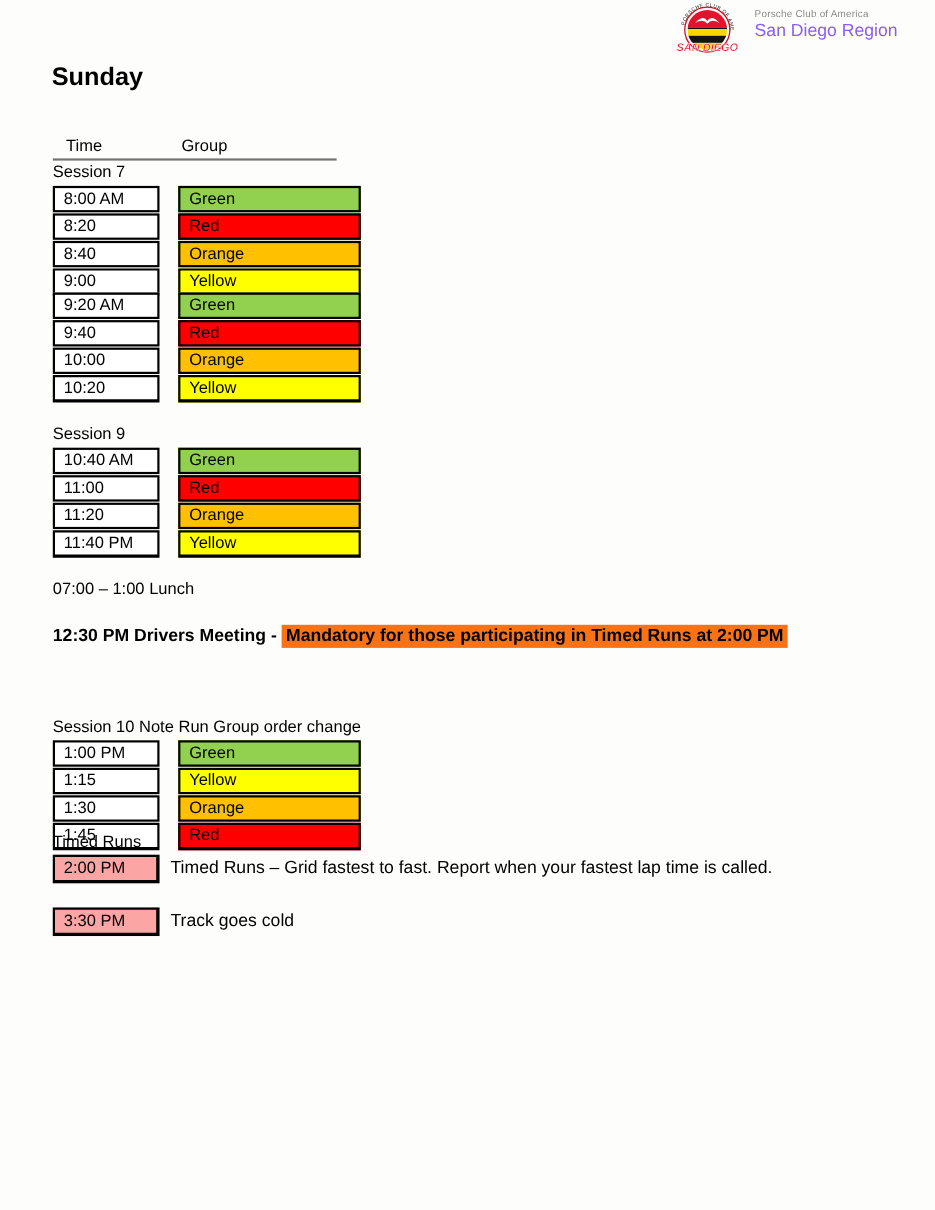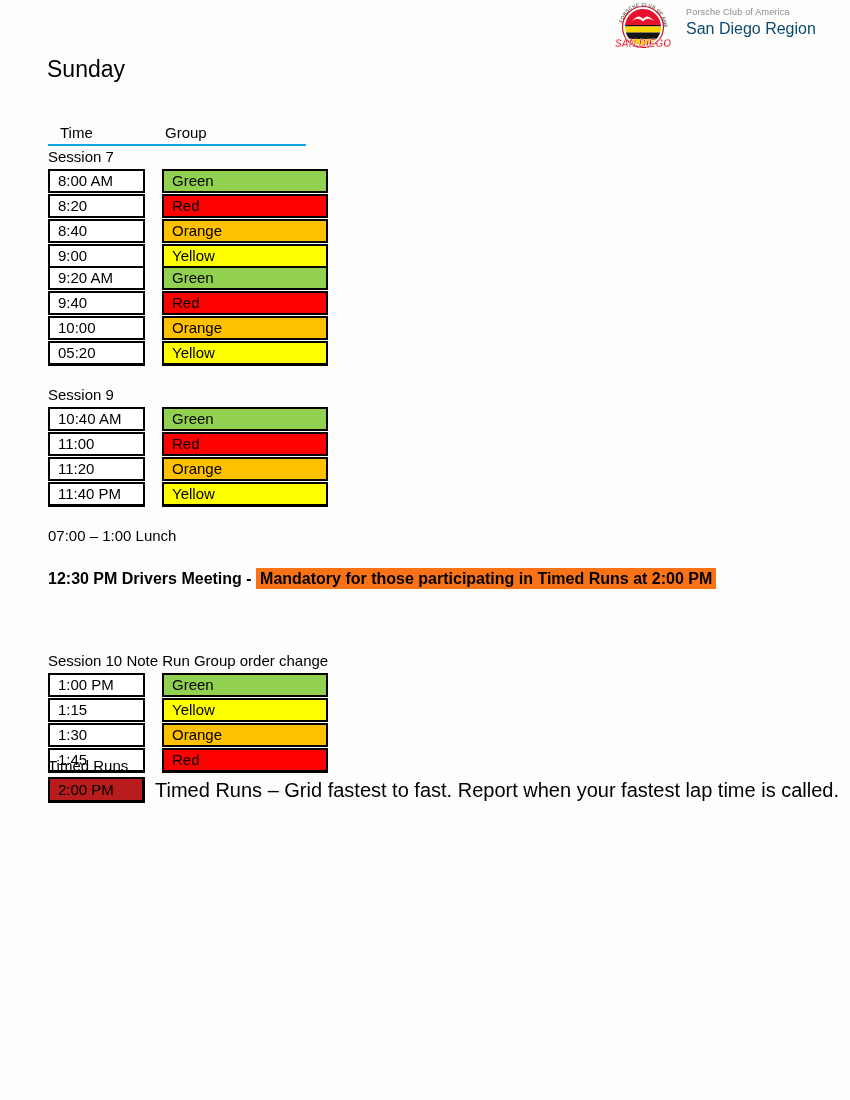--- a/index.html
+++ b/index.html
@@ -5,27 +5,27 @@
   html,body{margin:0;padding:0;background:#fff;}
   .page{
     position:relative;width:850px;height:1100px;background:#fdfdfb;
     font-family:"Liberation Sans",sans-serif;color:#000;overflow:hidden;
   }
 
   
   .logo{position:absolute;top:2px;left:612px;display:flex;align-items:flex-start;gap:12px;}
   .logo-text{padding-top:5px;}
   .logo-text .club-small{font-size:9px;color:#8a8a8a;letter-spacing:.2px;}
-  .logo-text .region-big{font-size:16px;color:#0c4a6e;margin-top:3px;}
+  .logo-text .region-big{font-size:16px;color:#8b5cf6;margin-top:3px;}
 
   
-  .title{position:absolute;left:47px;top:56px;font-size:23px;font-weight:normal;}
+  .title{position:absolute;left:47px;top:56px;font-size:23px;font-weight:bold;}
 
   
-  .thead{position:absolute;left:48px;top:123px;width:258px;height:21px;border-bottom:2px solid #0ea5e9;font-size:15px;}
+  .thead{position:absolute;left:48px;top:123px;width:258px;height:21px;border-bottom:2px solid #737373;font-size:15px;}
   .thead .time-h{position:absolute;left:12px;top:1px;}
   .thead .group-h{position:absolute;left:107px;top:1px;margin-left:10px;}
 
   
   .session{position:absolute;left:48px;}
   #session-0{top:147px;}
   #session-1{top:266px;}
   #session-2{top:385px;}
   #session-3{top:615px;margin-top:36px;}
   .slabel{font-size:15px;height:22px;line-height:20px;}
@@ -39,22 +39,22 @@
   .lunch{position:absolute;left:48px;top:527px;font-size:15px;}
   .meeting{position:absolute;left:48px;top:570px;font-size:16px;font-weight:bold;white-space:nowrap;}
   .meeting .hl{padding:2px 4px;}
 
   
   .tr-label{position:absolute;left:48px;top:757px;font-size:15px;}
   .tr-item{position:absolute;left:48px;display:flex;align-items:center;gap:10px;}
   #tr-item-0{top:777px;}
   #tr-item-1{top:825px;}
   .time-box{width:97px;height:26px;border:2px solid #000;border-bottom-width:3px;border-right-width:3px;
-    box-sizing:border-box;line-height:21px;padding-left:8px;font-size:15px;background:#b91c1c;}
-  .tr-desc{font-size:20px;}
+    box-sizing:border-box;line-height:21px;padding-left:8px;font-size:15px;background:#fca5a5;}
+  .tr-desc{font-size:16px;}
 </style>
 </head>
 <body>
 
 <div class="page">
 
   <div class="logo">
     <svg width="62" height="46" viewBox="0 0 62 46">
       <defs>
         <clipPath id="badgeClip">
@@ -116,21 +116,21 @@
     </div>
     <div class="srow">
       <div class="cell time">9:40</div>
       <div class="cell group" style="background-color: rgb(255, 0, 0);">Red</div>
     </div>
     <div class="srow">
       <div class="cell time">10:00</div>
       <div class="cell group" style="background-color: rgb(255, 192, 0);">Orange</div>
     </div>
     <div class="srow last">
-      <div class="cell time">05:20</div>
+      <div class="cell time">10:20</div>
       <div class="cell group" style="background-color: rgb(255, 255, 0);">Yellow</div>
     </div>
   </div>
 
   <div class="session" id="session-2">
     <div class="slabel">Session 9</div>
     <div class="srow">
       <div class="cell time">10:40 AM</div>
       <div class="cell group" style="background-color: rgb(146, 208, 80);">Green</div>
     </div>
@@ -172,14 +172,18 @@
     </div>
   </div>
 
   <div class="tr-label">Timed Runs</div>
 
   <div class="tr-item" id="tr-item-0">
     <div class="time-box">2:00 PM</div>
     <div class="tr-desc">Timed Runs – Grid fastest to fast. Report when your fastest lap time is called.</div>
   </div>
 
+  <div class="tr-item" id="tr-item-1">
+    <div class="time-box">3:30 PM</div>
+    <div class="tr-desc">Track goes cold</div>
+  </div>
 
 </div>
 
 </body></html>

